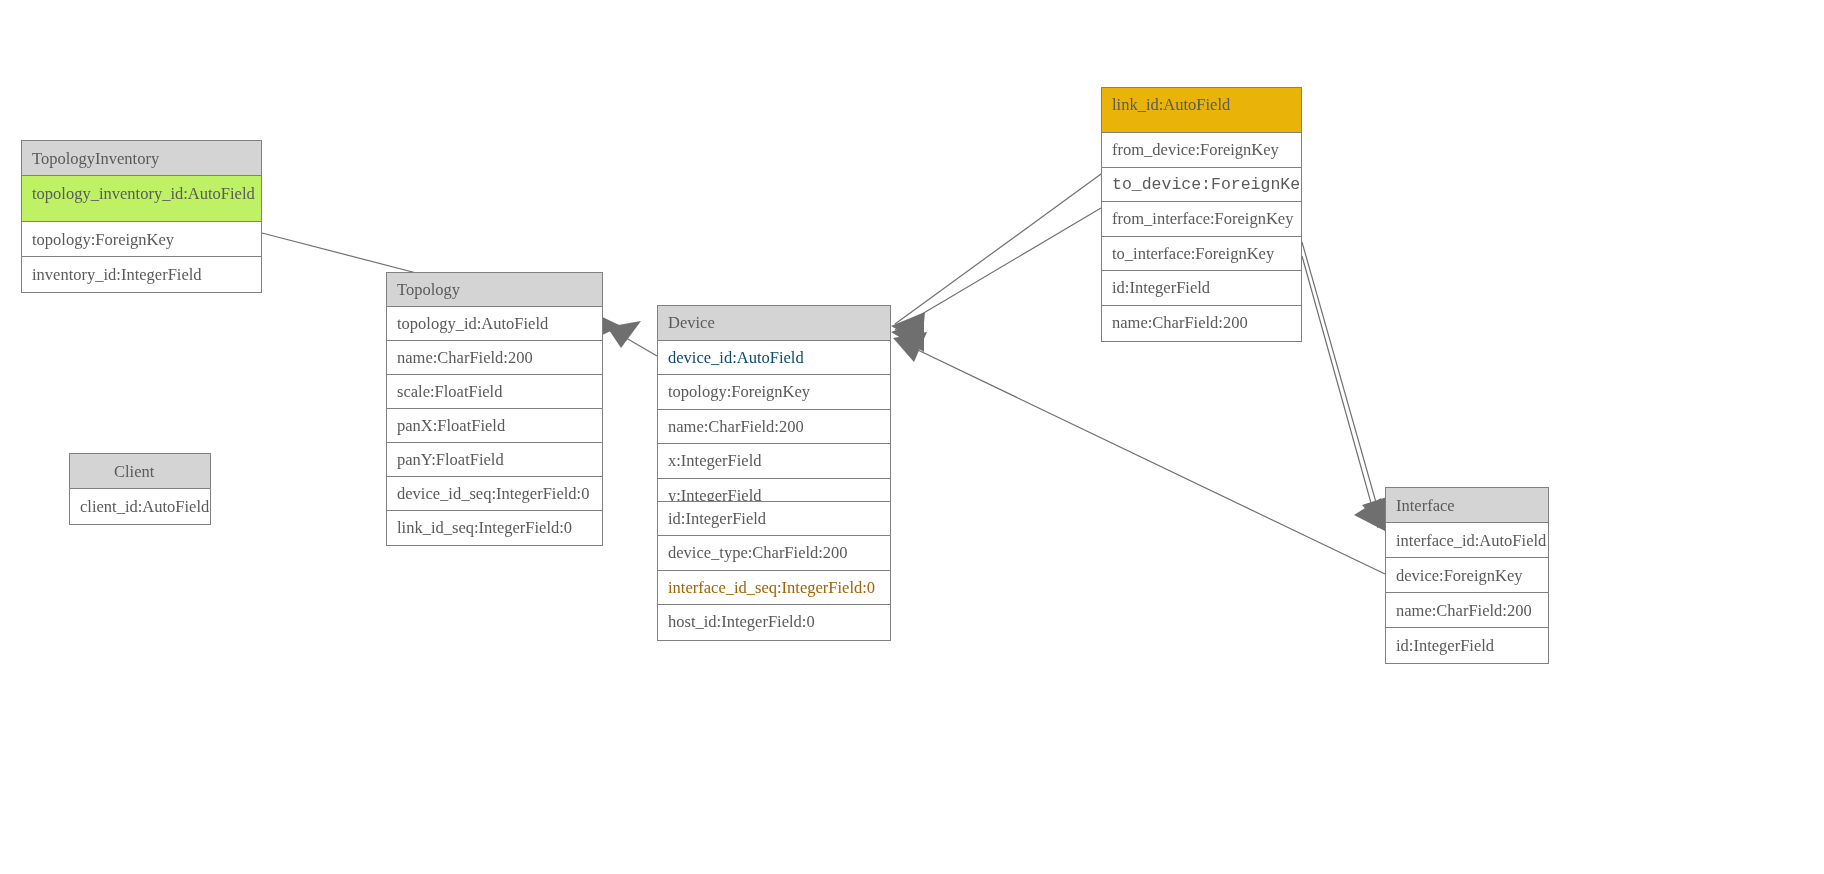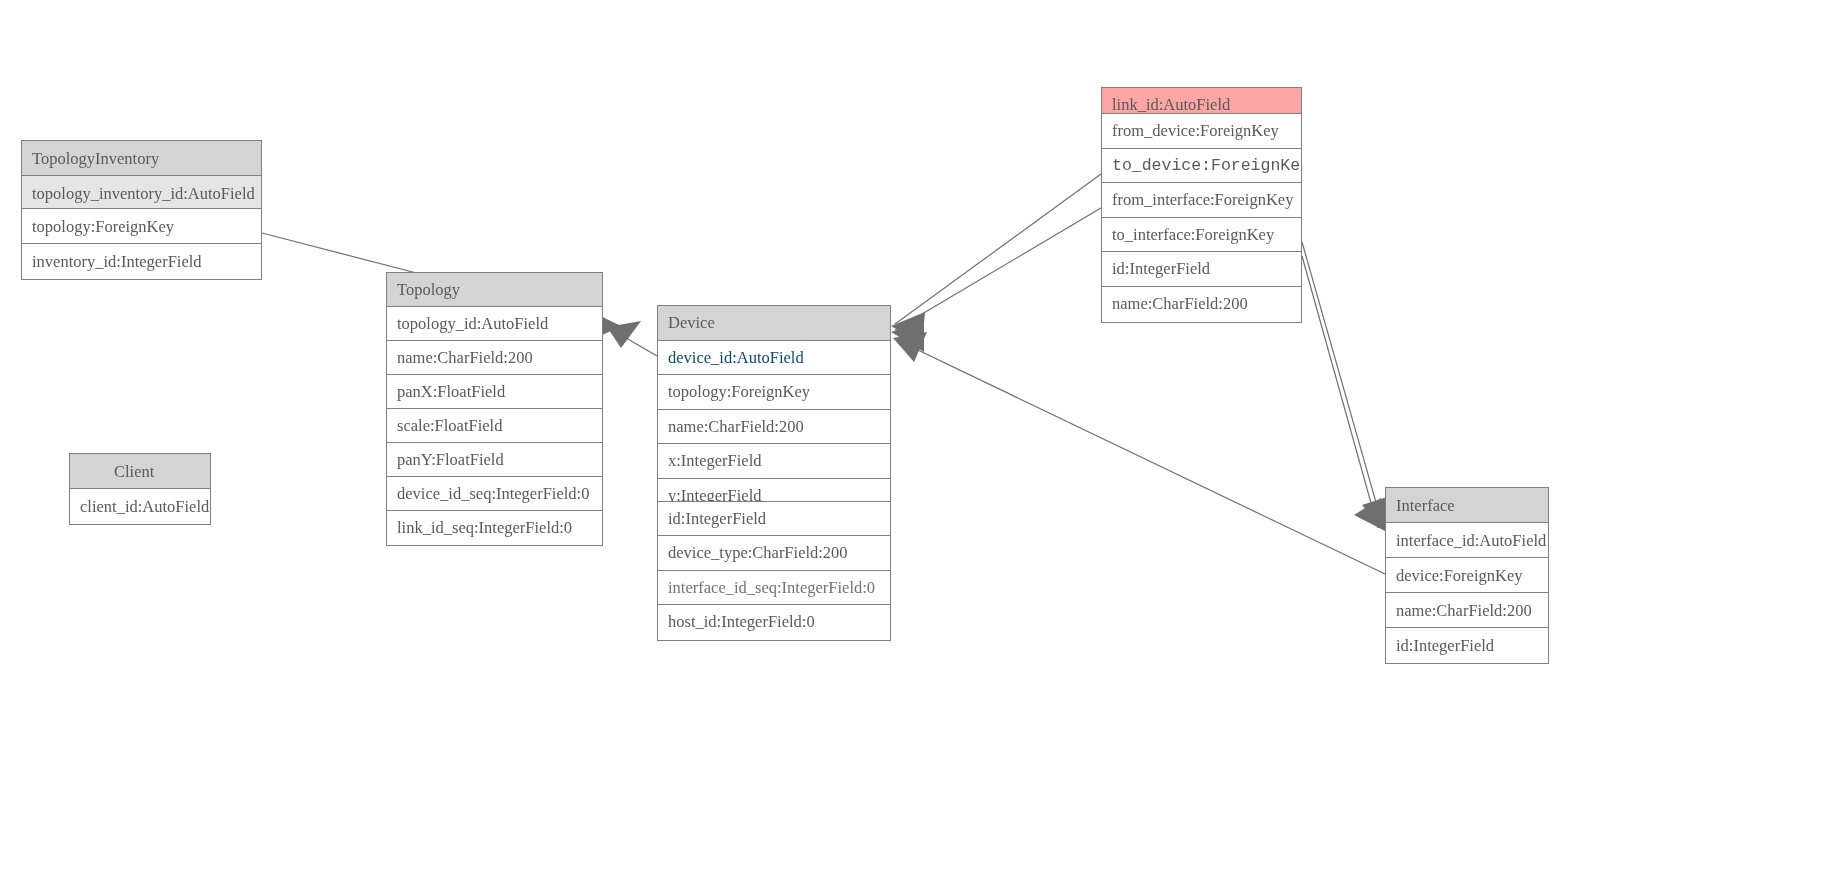--- a/index.html
+++ b/index.html
@@ -91,52 +91,52 @@
       </g>
       <g>
         <path d="M1302,256 L1378,528" stroke="#6f6f6f" stroke-width="1.2" fill="none"></path>
         <path d="M1385,531 L1362,505 L1387,497 Z" fill="#6f6f6f" stroke="none"></path>
       </g>
     </svg>
 
   <div id="entities-layer">
       <div class="entity" style="left: 21px; top: 140px; width: 241px; border-color: rgb(128, 128, 128);">
         <div class="entity-header" style="background: rgb(212, 212, 212); border-bottom-color: rgb(128, 128, 128); color: rgb(90, 90, 90); height: 35px; line-height: 15px;">TopologyInventory</div>
-        <div class="entity-row" style="border-bottom-color: rgb(128, 128, 128); background: #e5e5e5; color: rgb(90, 90, 90); height: 33px; line-height: 15px;">topology_inventory_id:AutoField</div>
+        <div class="entity-row" style="border-bottom-color: rgb(128, 128, 128); background: #bef264; color: rgb(90, 90, 90); height: 46px; line-height: 15px;">topology_inventory_id:AutoField</div>
         <div class="entity-row" style="border-bottom-color: rgb(128, 128, 128); background: rgb(255, 255, 255); color: rgb(90, 90, 90); height: 35px; line-height: 15px;">topology:ForeignKey</div>
         <div class="entity-row last" style="border-bottom-color: rgb(128, 128, 128); background: rgb(255, 255, 255); color: rgb(90, 90, 90); height: 35px; line-height: 15px;">inventory_id:IntegerField</div>
       </div>
       <div class="entity" style="left: 386px; top: 272px; width: 217px; border-color: rgb(128, 128, 128);">
         <div class="entity-header" style="background: rgb(212, 212, 212); border-bottom-color: rgb(128, 128, 128); color: rgb(90, 90, 90); height: 34px; line-height: 14px;">Topology</div>
         <div class="entity-row" style="border-bottom-color: rgb(128, 128, 128); background: rgb(255, 255, 255); color: rgb(90, 90, 90); height: 34px; line-height: 14px;">topology_id:AutoField</div>
         <div class="entity-row" style="border-bottom-color: rgb(128, 128, 128); background: rgb(255, 255, 255); color: rgb(90, 90, 90); height: 34px; line-height: 14px;">name:CharField:200</div>
+        <div class="entity-row" style="border-bottom-color: rgb(128, 128, 128); background: rgb(255, 255, 255); color: rgb(90, 90, 90); height: 34px; line-height: 14px;">scale:FloatField</div>
         <div class="entity-row" style="border-bottom-color: rgb(128, 128, 128); background: rgb(255, 255, 255); color: rgb(90, 90, 90); height: 34px; line-height: 14px;">panX:FloatField</div>
-        <div class="entity-row" style="border-bottom-color: rgb(128, 128, 128); background: rgb(255, 255, 255); color: rgb(90, 90, 90); height: 34px; line-height: 14px;">scale:FloatField</div>
         <div class="entity-row" style="border-bottom-color: rgb(128, 128, 128); background: rgb(255, 255, 255); color: rgb(90, 90, 90); height: 34px; line-height: 14px;">panY:FloatField</div>
         <div class="entity-row" style="border-bottom-color: rgb(128, 128, 128); background: rgb(255, 255, 255); color: rgb(90, 90, 90); height: 34px; line-height: 14px;">device_id_seq:IntegerField:0</div>
         <div class="entity-row last" style="border-bottom-color: rgb(128, 128, 128); background: rgb(255, 255, 255); color: rgb(90, 90, 90); height: 34px; line-height: 14px;">link_id_seq:IntegerField:0</div>
       </div>
       <div class="entity" style="left: 69px; top: 453px; width: 142px; border-color: rgb(128, 128, 128);">
         <div class="entity-header" style="background: rgb(212, 212, 212); border-bottom-color: rgb(128, 128, 128); color: rgb(90, 90, 90); height: 35px; line-height: 15px; padding-left: 44px;">Client</div>
         <div class="entity-row last" style="border-bottom-color: rgb(128, 128, 128); background: rgb(255, 255, 255); color: rgb(90, 90, 90); height: 35px; line-height: 15px;">client_id:AutoField</div>
       </div>
       <div class="entity" style="left: 657px; top: 269px; width: 234px; border-color: rgb(128, 128, 128); margin-top: 36px;">
         <div class="entity-header" style="background: rgb(212, 212, 212); border-bottom-color: rgb(128, 128, 128); color: rgb(90, 90, 90); height: 34.5px; line-height: 14.5px;">Device</div>
         <div class="entity-row" style="border-bottom-color: rgb(128, 128, 128); background: rgb(255, 255, 255); color: #0c4a6e; height: 34.5px; line-height: 14.5px;">device_id:AutoField</div>
         <div class="entity-row" style="border-bottom-color: rgb(128, 128, 128); background: rgb(255, 255, 255); color: rgb(90, 90, 90); height: 34.5px; line-height: 14.5px;">topology:ForeignKey</div>
         <div class="entity-row" style="border-bottom-color: rgb(128, 128, 128); background: rgb(255, 255, 255); color: rgb(90, 90, 90); height: 34.5px; line-height: 14.5px;">name:CharField:200</div>
         <div class="entity-row" style="border-bottom-color: rgb(128, 128, 128); background: rgb(255, 255, 255); color: rgb(90, 90, 90); height: 34.5px; line-height: 14.5px;">x:IntegerField</div>
         <div class="entity-row" style="border-bottom-color: rgb(128, 128, 128); background: rgb(255, 255, 255); color: rgb(90, 90, 90); height: 23px; line-height: 14.5px;">y:IntegerField</div>
         <div class="entity-row" style="border-bottom-color: rgb(128, 128, 128); background: rgb(255, 255, 255); color: rgb(90, 90, 90); height: 34.5px; line-height: 14.5px;">id:IntegerField</div>
         <div class="entity-row" style="border-bottom-color: rgb(128, 128, 128); background: rgb(255, 255, 255); color: rgb(90, 90, 90); height: 34.5px; line-height: 14.5px;">device_type:CharField:200</div>
-        <div class="entity-row" style="border-bottom-color: rgb(128, 128, 128); background: rgb(255, 255, 255); color: #737373; height: 34.5px; line-height: 14.5px;">interface_id_seq:IntegerField:0</div>
+        <div class="entity-row" style="border-bottom-color: rgb(128, 128, 128); background: rgb(255, 255, 255); color: #a16207; height: 34.5px; line-height: 14.5px;">interface_id_seq:IntegerField:0</div>
         <div class="entity-row last" style="border-bottom-color: rgb(128, 128, 128); background: rgb(255, 255, 255); color: rgb(90, 90, 90); height: 34.5px; line-height: 14.5px;">host_id:IntegerField:0</div>
       </div>
       <div class="entity" style="left: 1101px; top: 87px; width: 201px; border-color: rgb(128, 128, 128);">
-        <div class="entity-row" style="border-bottom-color: rgb(128, 128, 128); background: #fca5a5; color: rgb(90, 90, 90); height: 26px; line-height: 14.6px;">link_id:AutoField</div>
+        <div class="entity-row" style="border-bottom-color: rgb(128, 128, 128); background: #eab308; color: rgb(90, 90, 90); height: 45px; line-height: 14.6px;">link_id:AutoField</div>
         <div class="entity-row" style="border-bottom-color: rgb(128, 128, 128); background: rgb(255, 255, 255); color: rgb(90, 90, 90); height: 34.6px; line-height: 14.6px;">from_device:ForeignKey</div>
         <div class="entity-row" style="border-bottom-color: rgb(128, 128, 128); background: rgb(255, 255, 255); color: rgb(90, 90, 90); height: 34.6px; line-height: 14.6px; font-family: Liberation Mono, monospace;">to_device:ForeignKey</div>
         <div class="entity-row" style="border-bottom-color: rgb(128, 128, 128); background: rgb(255, 255, 255); color: rgb(90, 90, 90); height: 34.6px; line-height: 14.6px;">from_interface:ForeignKey</div>
         <div class="entity-row" style="border-bottom-color: rgb(128, 128, 128); background: rgb(255, 255, 255); color: rgb(90, 90, 90); height: 34.6px; line-height: 14.6px;">to_interface:ForeignKey</div>
         <div class="entity-row" style="border-bottom-color: rgb(128, 128, 128); background: rgb(255, 255, 255); color: rgb(90, 90, 90); height: 34.6px; line-height: 14.6px;">id:IntegerField</div>
         <div class="entity-row last" style="border-bottom-color: rgb(128, 128, 128); background: rgb(255, 255, 255); color: rgb(90, 90, 90); height: 34.6px; line-height: 14.6px;">name:CharField:200</div>
       </div>
       <div class="entity" style="left: 1385px; top: 487px; width: 164px; border-color: rgb(128, 128, 128);">
         <div class="entity-header" style="background: rgb(212, 212, 212); border-bottom-color: rgb(128, 128, 128); color: rgb(90, 90, 90); height: 35px; line-height: 15px;">Interface</div>
         <div class="entity-row" style="border-bottom-color: rgb(128, 128, 128); background: rgb(255, 255, 255); color: rgb(90, 90, 90); height: 35px; line-height: 15px;">interface_id:AutoField</div>

